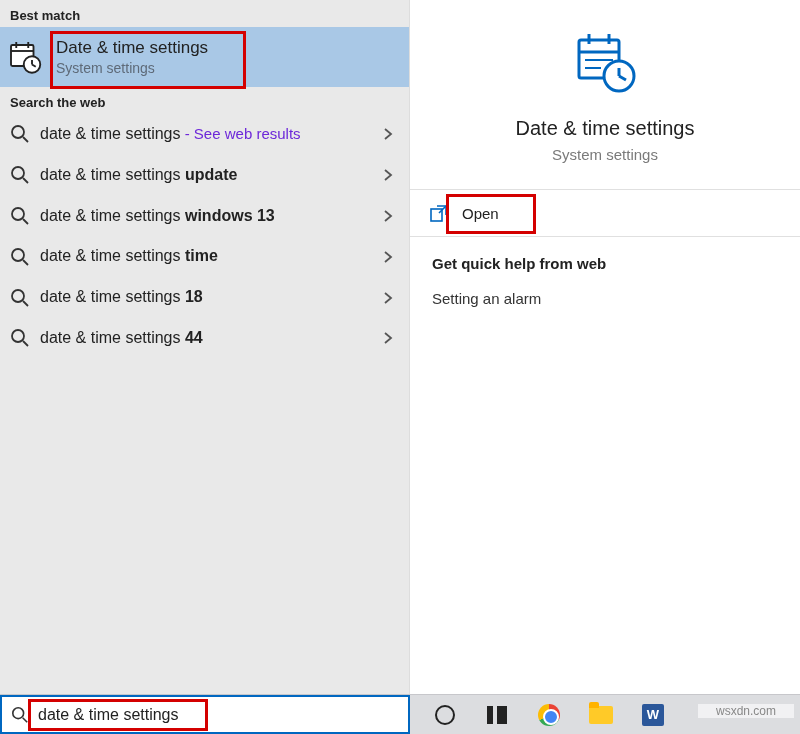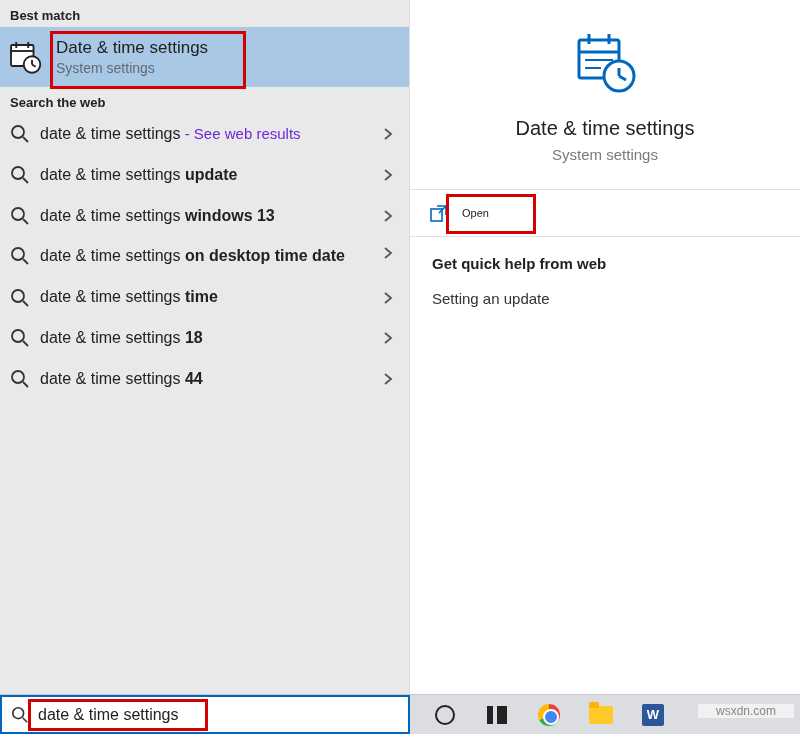--- a/index.html
+++ b/index.html
@@ -90,21 +90,21 @@
   .preview-sub { font-size: 15px; color: #7a7a7a; margin-top: 6px; }
   .divider { height: 1px; background: #e0e0e0; width: 100%; }
   .open-row {
     display: flex;
     align-items: center;
     padding: 14px 20px;
     position: relative;
     cursor: default;
   }
   .open-icon { width: 18px; height: 18px; color: #0067c0; margin-right: 14px; }
-  .open-text { font-size: 11px; color: #222; }
+  .open-text { font-size: 15px; color: #222; }
   .help-section { padding: 18px 22px; }
   .help-header { font-size: 15px; font-weight: 600; color: #222; margin-bottom: 18px; }
   .help-item { font-size: 15px; color: #333; }
   .taskbar {
     position: absolute;
     bottom: 0; left: 0; right: 0;
     height: 40px;
     background: #dcdde0;
     display: flex;
     align-items: stretch;
@@ -209,30 +209,20 @@
           <svg viewBox="0 0 14 14" class="chevron">
             <path d="M4 2 L10 7 L4 12" stroke="#555" stroke-width="1.8" fill="none"></path>
           </svg>
         </div>
         <div class="web-item">
           <svg viewBox="0 0 20 20" class="search-glyph">
             <circle cx="8" cy="8" r="6" stroke="#333" stroke-width="1.8" fill="none"></circle>
             <line x1="13" y1="13" x2="18" y2="18" stroke="#333" stroke-width="1.8"></line>
           </svg>
           <div class="web-text"><span>date &amp; time settings </span><span class="bold">windows 13</span><span class="web-sub"></span></div>
-          <svg viewBox="0 0 14 14" class="chevron">
-            <path d="M4 2 L10 7 L4 12" stroke="#555" stroke-width="1.8" fill="none"></path>
-          </svg>
-        </div>
-        <div class="web-item multiline">
-          <svg viewBox="0 0 20 20" class="search-glyph">
-            <circle cx="8" cy="8" r="6" stroke="#333" stroke-width="1.8" fill="none"></circle>
-            <line x1="13" y1="13" x2="18" y2="18" stroke="#333" stroke-width="1.8"></line>
-          </svg>
-          <div class="web-text"><span>date &amp; time settings </span><span class="bold">on desktop time date</span><span class="web-sub"></span></div>
           <svg viewBox="0 0 14 14" class="chevron">
             <path d="M4 2 L10 7 L4 12" stroke="#555" stroke-width="1.8" fill="none"></path>
           </svg>
         </div>
         <div class="web-item">
           <svg viewBox="0 0 20 20" class="search-glyph">
             <circle cx="8" cy="8" r="6" stroke="#333" stroke-width="1.8" fill="none"></circle>
             <line x1="13" y1="13" x2="18" y2="18" stroke="#333" stroke-width="1.8"></line>
           </svg>
           <div class="web-text"><span>date &amp; time settings </span><span class="bold">time</span><span class="web-sub"></span></div>
@@ -287,21 +277,21 @@
         <rect x="1" y="5" width="11" height="12" stroke="#0067c0" stroke-width="1.6" fill="none"></rect>
         <path d="M7 2 H16 V11" stroke="#0067c0" stroke-width="1.6" fill="none"></path>
         <path d="M16 2 L9 9" stroke="#0067c0" stroke-width="1.6"></path>
       </svg>
       <span class="open-text">Open</span>
       <div class="highlight-box" style="left:36px; top:4px; width:90px; height:40px;"></div>
     </div>
     <div class="divider"></div>
     <div class="help-section">
       <div class="help-header">Get quick help from web</div>
-      <div class="help-item">Setting an update</div>
+      <div class="help-item">Setting an alarm</div>
     </div>
   </div>
 </div>
 
 <div class="taskbar">
   <div class="search-box">
     <svg class="search-glyph" viewBox="0 0 20 20">
       <circle cx="8" cy="8" r="6" stroke="#333" stroke-width="1.8" fill="none"></circle>
       <line x1="13" y1="13" x2="18" y2="18" stroke="#333" stroke-width="1.8"></line>
     </svg>

